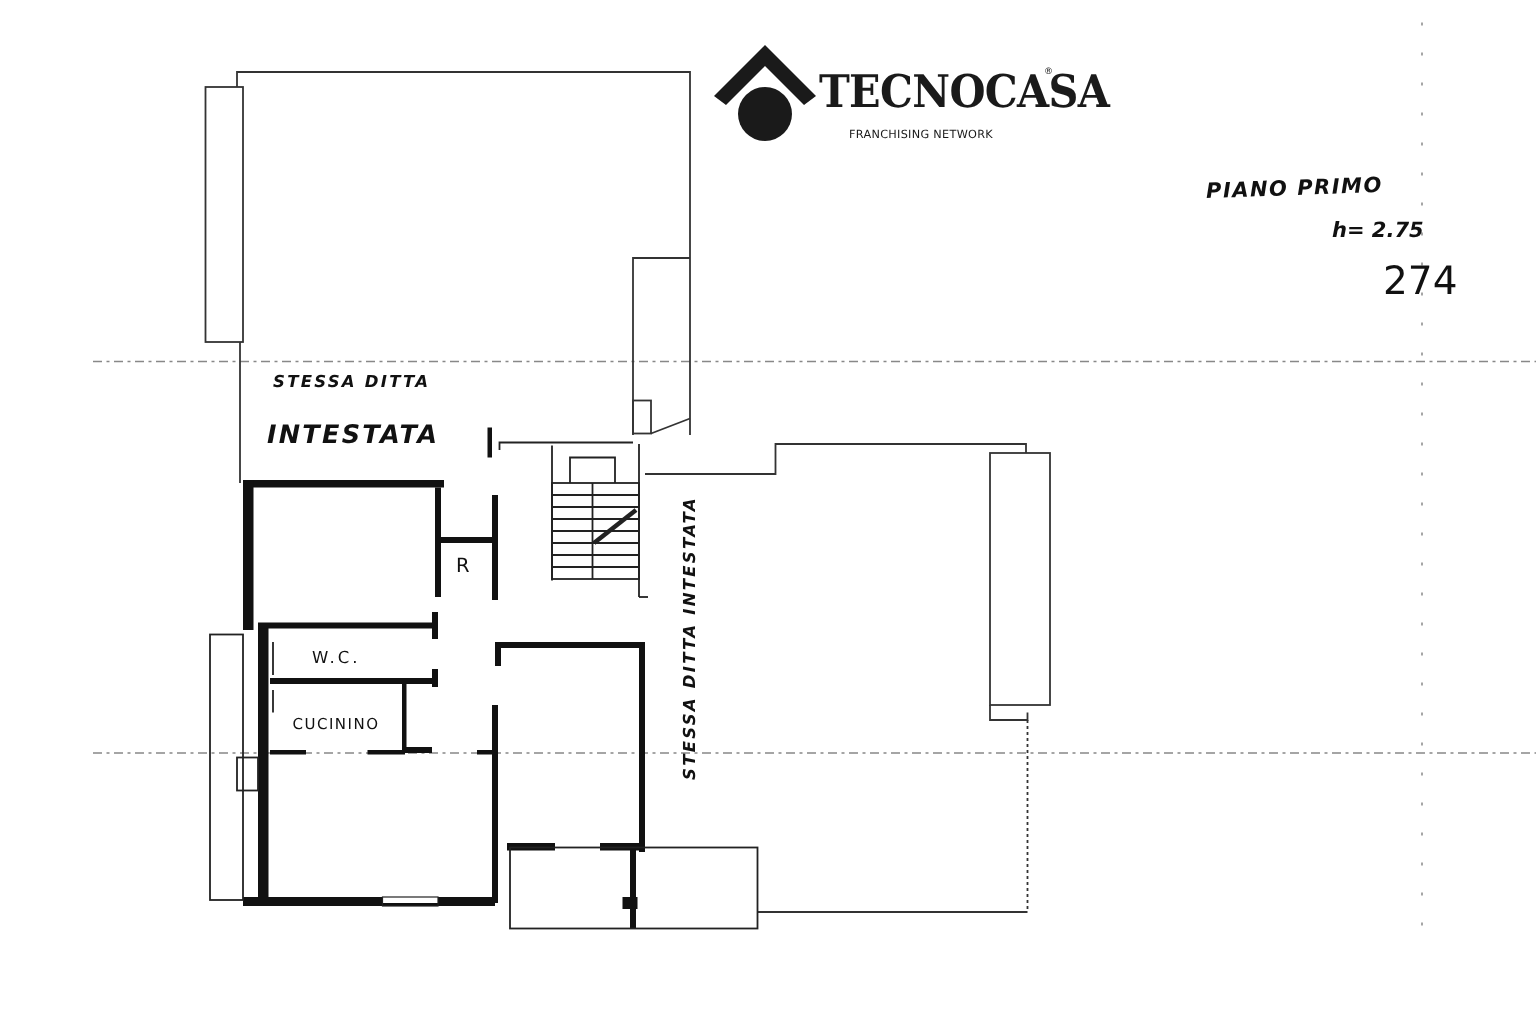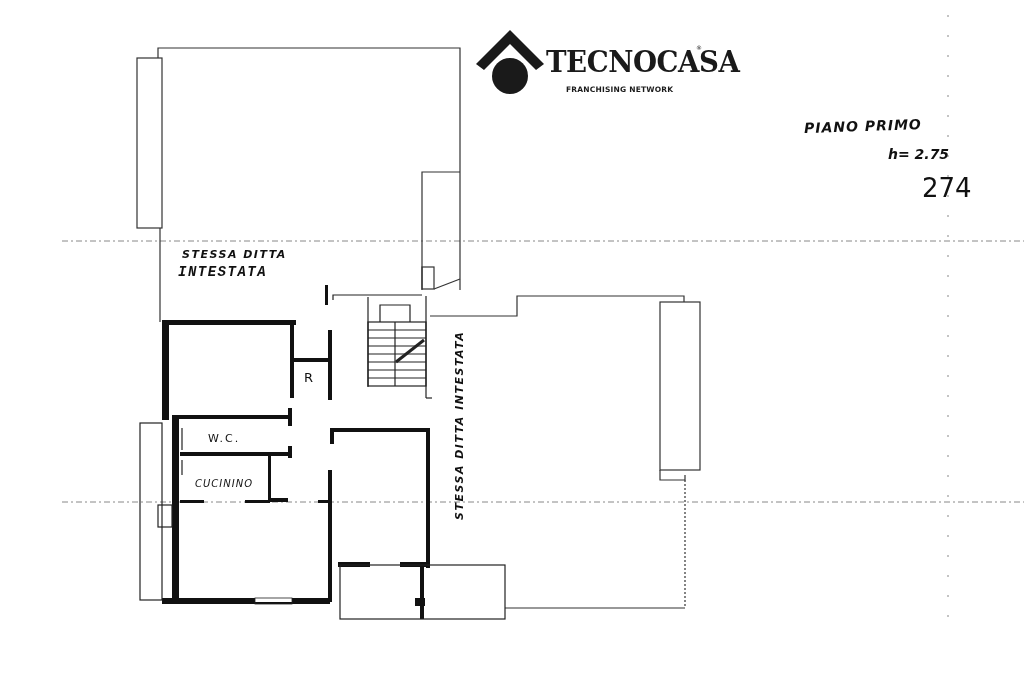--- a/index.html
+++ b/index.html
@@ -1,30 +1,30 @@
 <!DOCTYPE html>
 <html><head>
 <meta charset="utf-8">
 <style>
   html, body { margin: 0; padding: 0; background: #ffffff; }
   body { width: 1024px; height: 683px; position: relative; overflow: hidden; font-family: "DejaVu Sans", sans-serif; }
   #plan { position: absolute; left: 0; top: 0; }
   .logo { position: absolute; left: 476px; top: 30px; width: 230px; height: 70px; }
   .logo-word { position: absolute; left: 70px; top: 14px; font-family: "DejaVu Serif", serif; font-weight: bold; font-size: 30px; letter-spacing: -0.5px; color: #1a1a1a; transform: scaleX(0.92); transform-origin: left; }
   .logo-tm { position: absolute; left: 220px; top: 14px; font-size: 6px; color: #1a1a1a; }
-  .logo-sub { position: absolute; left: 90px; top: 55px; font-size: 7.5px; font-weight: bold; color: #1a1a1a; letter-spacing: 0.2px; }
+  .logo-sub { position: absolute; left: 90px; top: 55px; font-size: 7.5px; font-weight: normal; color: #1a1a1a; letter-spacing: 0.2px; }
   .hand { position: absolute; font-family: "DejaVu Sans", sans-serif; font-style: italic; color: #111; font-weight: bold; }
   .floor-title { left: 804px; top: 118px; font-size: 14px; letter-spacing: 1px; transform: rotate(-2deg); }
   .height-label { left: 888px; top: 146px; font-size: 14px; text-align: center; }
   .sheet-number { left: 922px; top: 173px; font-size: 26px; font-weight: normal; font-style: normal; }
   .room-label { position: absolute; font-family: "DejaVu Sans", sans-serif; color: #111; font-weight: bold; }
   .lbl-stessa1 { left: 182px; top: 248px; font-size: 11px; font-style: italic; letter-spacing: 1.5px; }
-  .lbl-stessa2 { left: 178px; top: 264px; font-size: 14px; font-style: italic; letter-spacing: 1.5px; font-family: Liberation Mono, monospace; }
+  .lbl-stessa2 { left: 178px; top: 280px; font-size: 17px; font-style: italic; letter-spacing: 1.5px; }
   .lbl-wc { left: 208px; top: 432px; font-size: 11px; font-weight: normal; letter-spacing: 2px; }
-  .lbl-cucinino { left: 195px; top: 478px; font-size: 10px; font-weight: normal; letter-spacing: 1px; font-style: italic; }
+  .lbl-cucinino { left: 195px; top: 478px; font-size: 10px; font-weight: normal; letter-spacing: 1px; }
   .lbl-r { left: 304px; top: 370px; font-size: 13px; font-weight: normal; }
   .lbl-vertical { left: 453px; top: 520px; font-size: 11px; font-style: italic; letter-spacing: 1.5px; transform: rotate(-90deg); transform-origin: left top; white-space: nowrap; }
 </style>
 </head>
 <body>
 
 <svg id="plan" width="1024" height="683" viewBox="0 0 1024 683" xmlns="http://www.w3.org/2000/svg">
 
   <g stroke="#888" stroke-width="1" stroke-dasharray="6,3,2,3" fill="none">
     <line x1="62" y1="241" x2="1024" y2="241"></line>

